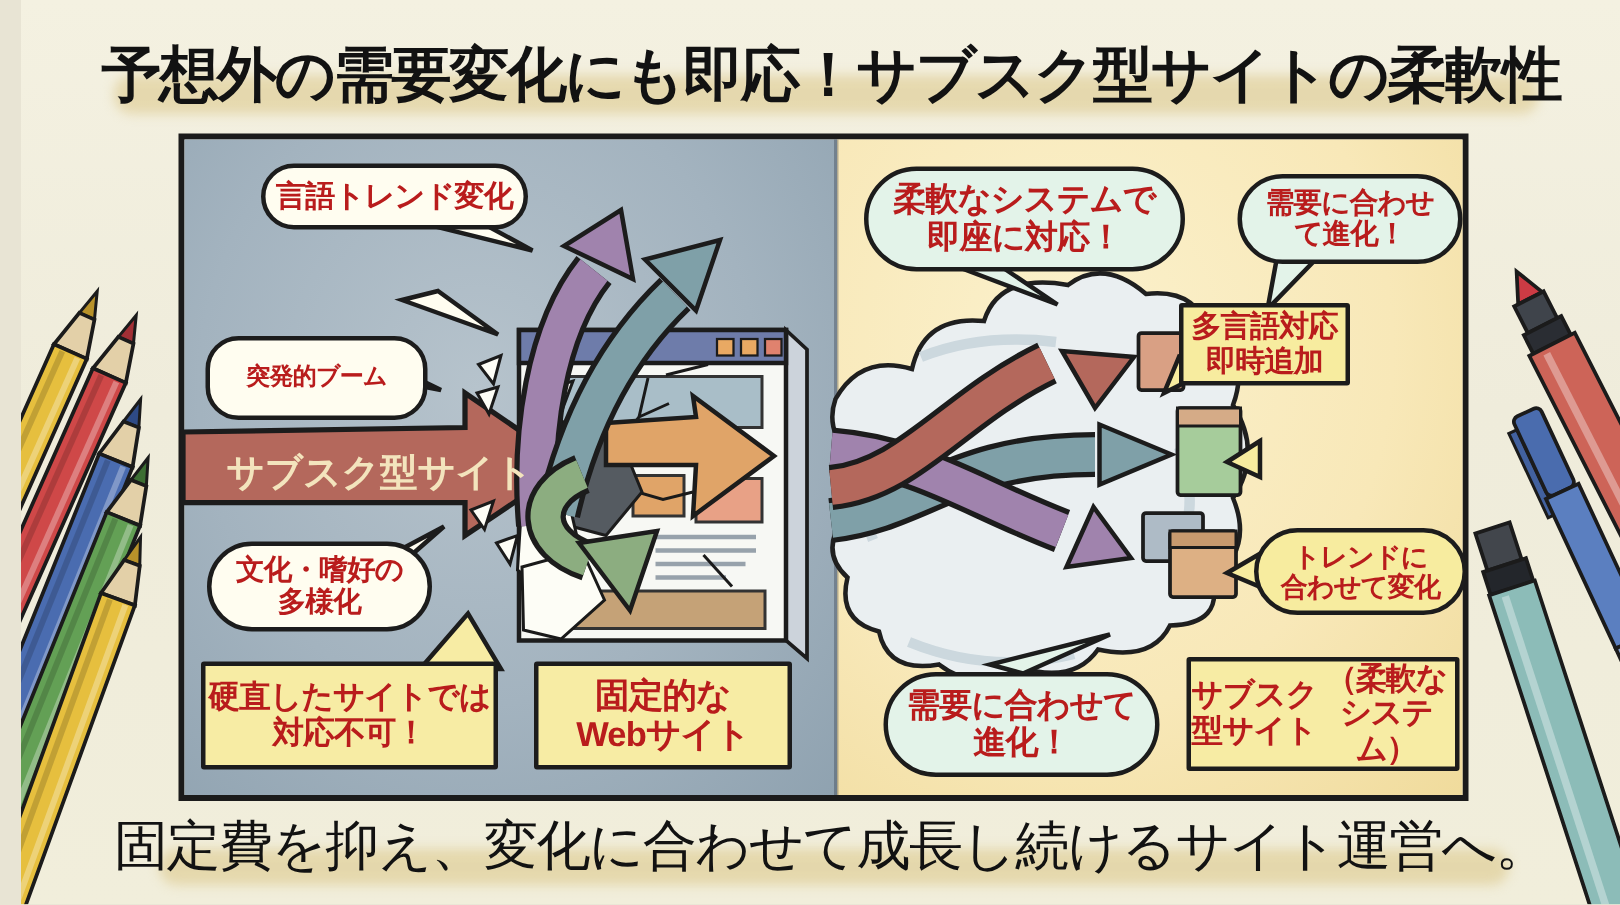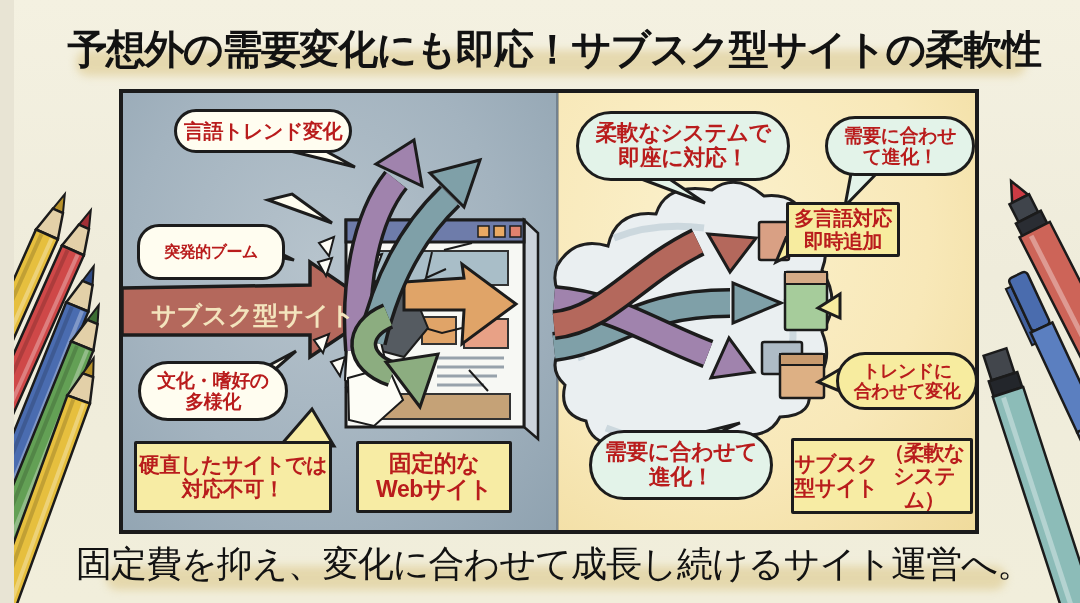--- a/index.html
+++ b/index.html
@@ -248,31 +248,31 @@
     </g>
   </svg>
 
   <div class="txt bubble" style="left:160px;top:109px;width:178px;height:44px;border-radius:24px;font-size:20px;">言語トレンド変化</div>
   <div class="txt bubble" style="left:123px;top:224px;width:148px;height:56px;border-radius:22px;font-size:16px;">突発的ブーム</div>
   <div class="txt arrow-label" style="left:130px;top:300px;width:218px;height:30px;font-size:25px;">サブスク型サイト</div>
   <div class="txt bubble" style="left:124px;top:361px;width:150px;height:60px;border-radius:32px;font-size:19px;">文化・嗜好の
 多様化</div>
   <div class="txt ybox" style="left:120px;top:441px;width:198px;height:72px;font-size:21px;">硬直したサイトでは
 対応不可！</div>
-  <div class="txt ybox" style="left:342px;top:441px;width:156px;height:72px;font-size:23px;">固定的な
+  <div class="txt ybox" style="left:342px;top:441px;width:172px;height:72px;font-size:23px;">固定的な
 Webサイト</div>
 
   <div class="txt bubble mint" style="left:562px;top:111px;width:214px;height:70px;border-radius:36px;font-size:22px;">柔軟なシステムで
 即座に対応！</div>
   <div class="txt bubble mint" style="left:811px;top:116px;width:150px;height:60px;border-radius:30px;font-size:19px;">需要に合わせ
 て進化！</div>
   <div class="txt ylabel" style="left:772px;top:202px;width:114px;height:55px;font-size:20px;">多言語対応
 即時追加</div>
   <div class="txt bubble yellow" style="left:822px;top:352px;width:142px;height:58px;border-radius:30px;font-size:18px;">トレンドに
 合わせて変化</div>
-  <div class="txt bubble mint" style="left:575px;top:430px;width:184px;height:70px;border-radius:36px;font-size:22px;">需要に合わせて
+  <div class="txt bubble mint" style="left:575px;top:448px;width:184px;height:70px;border-radius:36px;font-size:22px;">需要に合わせて
 進化！</div>
   <div class="txt ybox" style="left:777px;top:438px;width:182px;height:76px;font-size:21px;flex-direction:row;">
     <span>サブスク型サイト</span>
     <span class="x3-line2">（柔軟なシステム）</span>
   </div>
 
 </div>
 
 </body></html>

